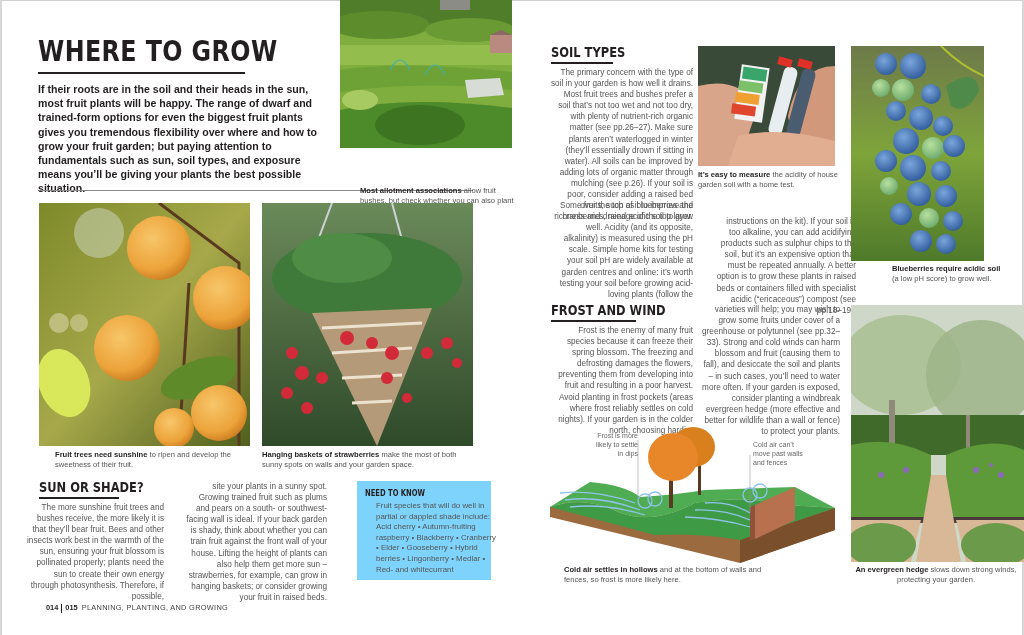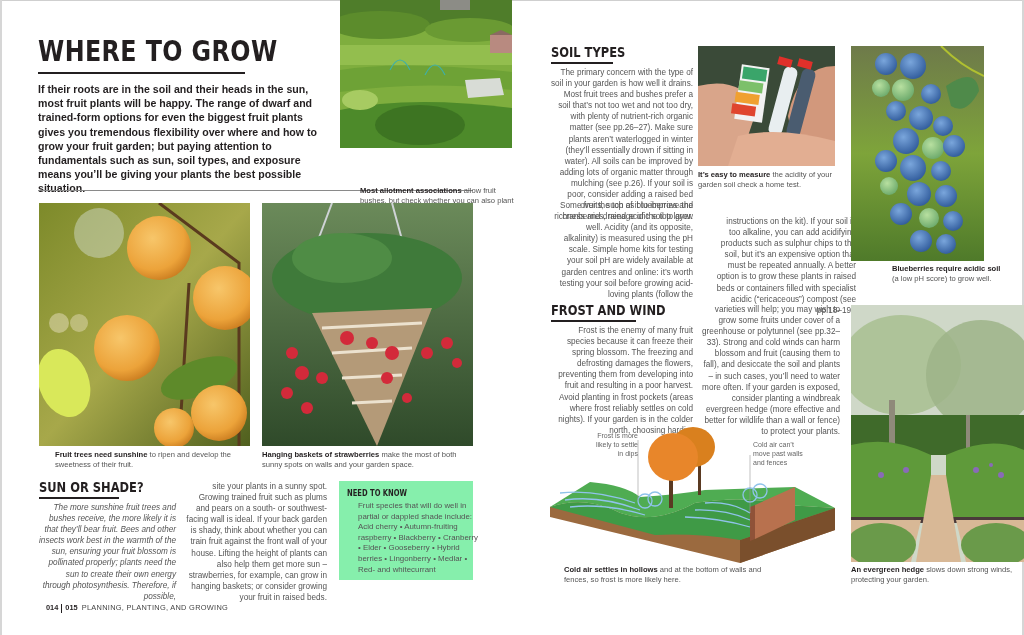--- a/index.html
+++ b/index.html
@@ -15,21 +15,21 @@
   .intro-rule{left:38px;top:190px;width:435px;height:1px;background:#8a8a8a;}
 
   .photo{position:absolute;overflow:hidden;}
   .caption{position:absolute;font-size:7.6px;line-height:10.4px;color:#555;}
   .caption b{color:#231f20;font-weight:bold;}
 
   .h2{position:absolute;font-family:"DejaVu Sans",sans-serif;font-weight:bold;font-size:14px;color:#231f20;transform:scaleX(0.82);transform-origin:left top;white-space:nowrap;}
   .h2-rule{position:absolute;height:1.5px;background:#231f20;}
   .body{position:absolute;font-size:8.2px;line-height:11.1px;color:#555;text-align:right;}
 
-  .ntk{left:339px;top:481px;width:134px;height:99px;background:#86efac;}
+  .ntk{left:357px;top:481px;width:134px;height:99px;background:#7dd3fc;}
   .ntk-h{position:absolute;left:8px;top:8px;font-family:"DejaVu Sans",sans-serif;font-weight:bold;font-size:8px;color:#231f20;transform:scaleX(0.85);transform-origin:left top;white-space:nowrap;}
   .ntk-b{position:absolute;left:8px;top:20px;width:124px;font-size:7.9px;line-height:10.6px;color:#555;margin-left:11px;}
 
   .footer{left:46px;top:603px;font-size:7.4px;color:#444;white-space:nowrap;}
   .footer .pg{font-weight:bold;color:#231f20;}
   .footer .sep{display:inline-block;width:1px;height:9px;background:#231f20;vertical-align:middle;margin:0 3px;}
   .footer .sect{margin-left:4px;letter-spacing:0.3px;}
 
   .diagram-label{position:absolute;font-size:7px;line-height:9px;color:#666;}
 </style>
@@ -132,21 +132,21 @@
       <circle cx="45" cy="205" r="6"></circle>
     </g>
   </svg>
 </div>
 <div class="caption" style="left:262px;top:450px;width:205px;">
   <b>Hanging baskets of strawberries</b><span> make the most of both sunny spots on walls and your garden space.</span>
 </div>
 
 <h2 class="h2" style="left:39px;top:479px;margin:0;">SUN OR SHADE?</h2>
 <div class="h2-rule" style="left:39px;top:497px;width:80px;"></div>
-<p class="body" style="left:39px;top:502px;width:137px;margin:0;font-style:italic;">The more sunshine fruit trees and bushes receive, the more likely it is that they’ll bear fruit. Bees and other insects work best in the warmth of the sun, ensuring your fruit blossom is pollinated properly; plants need the sun to create their own energy through photosynthesis. Therefore, if possible,</p>
+<p class="body" style="left:27px;top:502px;width:137px;margin:0;">The more sunshine fruit trees and bushes receive, the more likely it is that they’ll bear fruit. Bees and other insects work best in the warmth of the sun, ensuring your fruit blossom is pollinated properly; plants need the sun to create their own energy through photosynthesis. Therefore, if possible,</p>
 <p class="body" style="left:185px;top:481px;width:142px;margin:0;">site your plants in a sunny spot. Growing trained fruit such as plums and pears on a south- or southwest-facing wall is ideal. If your back garden is shady, think about whether you can train fruit against the front wall of your house. Lifting the height of plants can also help them get more sun – strawberries, for example, can grow in hanging baskets; or consider growing your fruit in raised beds.</p>
 
 <div class="abs ntk">
   <div class="ntk-h">NEED TO KNOW</div>
   <div class="ntk-b">Fruit species that will do well in partial or dappled shade include: Acid cherry • Autumn-fruiting raspberry • Blackberry • Cranberry • Elder • Gooseberry • Hybrid berries • Lingonberry • Medlar • Red- and whitecurrant</div>
 </div>
 
 <div class="abs footer">
   <span class="pg">014</span><span class="sep"></span><span class="pg">015</span><span class="sect">PLANNING, PLANTING, AND GROWING</span>
 </div>
@@ -168,21 +168,21 @@
     <rect x="38" y="48" width="24" height="10" fill="#f0a030" transform="rotate(8 54 47)"></rect>
     <rect x="36" y="60" width="24" height="10" fill="#e0452e" transform="rotate(8 54 47)"></rect>
     <rect x="78" y="20" width="14" height="70" rx="6" fill="#e8eef0" transform="rotate(15 85 55)"></rect>
     <rect x="96" y="22" width="14" height="70" rx="6" fill="#4a5c70" transform="rotate(15 103 57)"></rect>
     <rect x="80" y="12" width="14" height="8" fill="#e0302a" transform="rotate(15 87 16)"></rect>
     <rect x="100" y="14" width="14" height="8" fill="#e0302a" transform="rotate(15 107 18)"></rect>
     <path d="M40 90 Q80 80 137 95 L137 120 L30 120Z" fill="#e2ae92"></path>
   </svg>
 </div>
 <div class="caption" style="left:698px;top:170px;width:140px;">
-  <b>It’s easy to measure</b><span> the acidity of your garden soil check a home test.</span>
+  <b>It’s easy to measure</b><span> the acidity of house garden soil with a home test.</span>
 </div>
 
 <div class="photo" style="left:851px;top:46px;width:133px;height:215px;">
   <svg width="133" height="215" viewBox="0 0 133 215">
     <defs>
       <linearGradient id="bbbg" x1="0" y1="0" x2="0" y2="1">
           <stop offset="0" stop-color="#6e7a4a"></stop>
           <stop offset="0.5" stop-color="#7ea43a"></stop>
           <stop offset="1" stop-color="#4f7a2a"></stop>
         </linearGradient>
@@ -291,15 +291,15 @@
       </g>
     <rect x="0" y="212" width="80" height="6" fill="#4a3a3a"></rect>
     <rect x="100" y="212" width="73" height="6" fill="#4a3a3a"></rect>
     <path d="M80 170 L95 170 L110 257 L65 257Z" fill="#d8b896"></path>
     <path d="M0 215 L70 215 L60 257 L0 257Z" fill="#d8b896"></path>
     <path d="M105 215 L173 215 L173 257 L115 257Z" fill="#d8b896"></path>
     <ellipse cx="30" cy="240" rx="35" ry="22" fill="#6a9a4a"></ellipse>
     <ellipse cx="145" cy="240" rx="35" ry="22" fill="#6a9a4a"></ellipse>
   </svg>
 </div>
-<div class="caption" style="left:851px;top:565px;width:170px;">
+<div class="caption" style="left:851px;top:565px;width:170px;text-align:center;">
   <b>An evergreen hedge</b><span> slows down strong winds, protecting your garden.</span>
 </div>
 
 </body></html>

